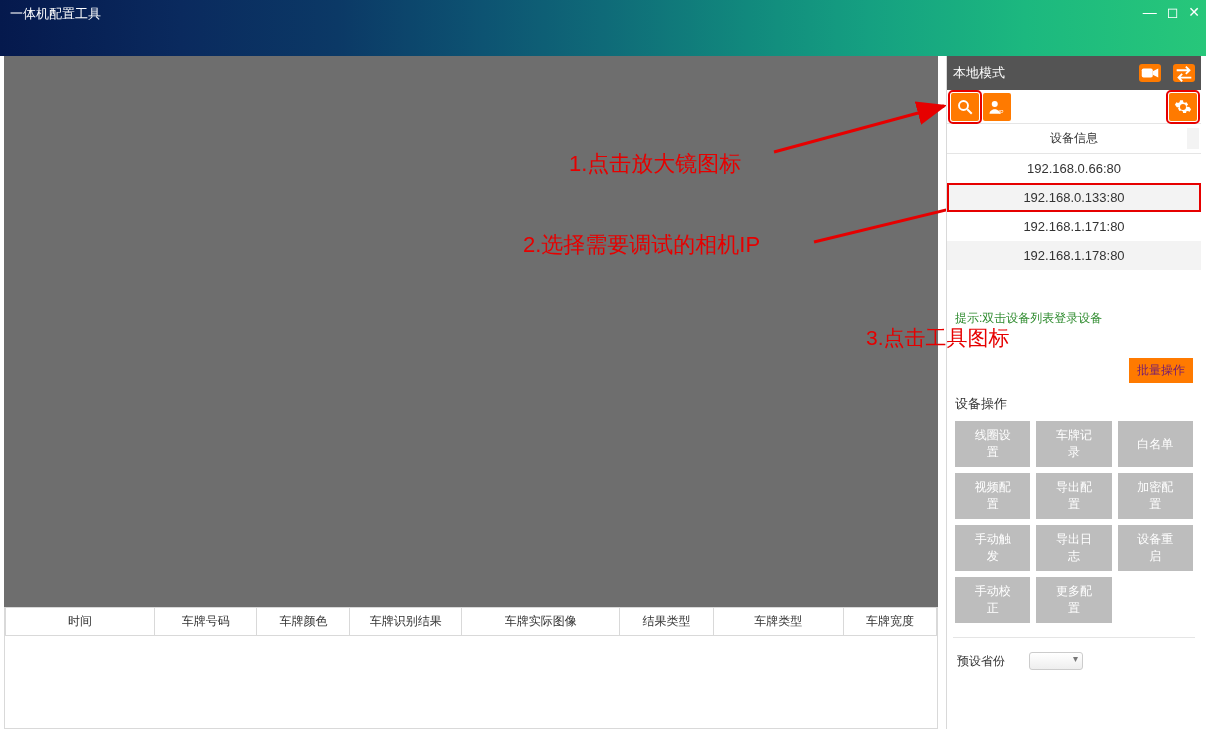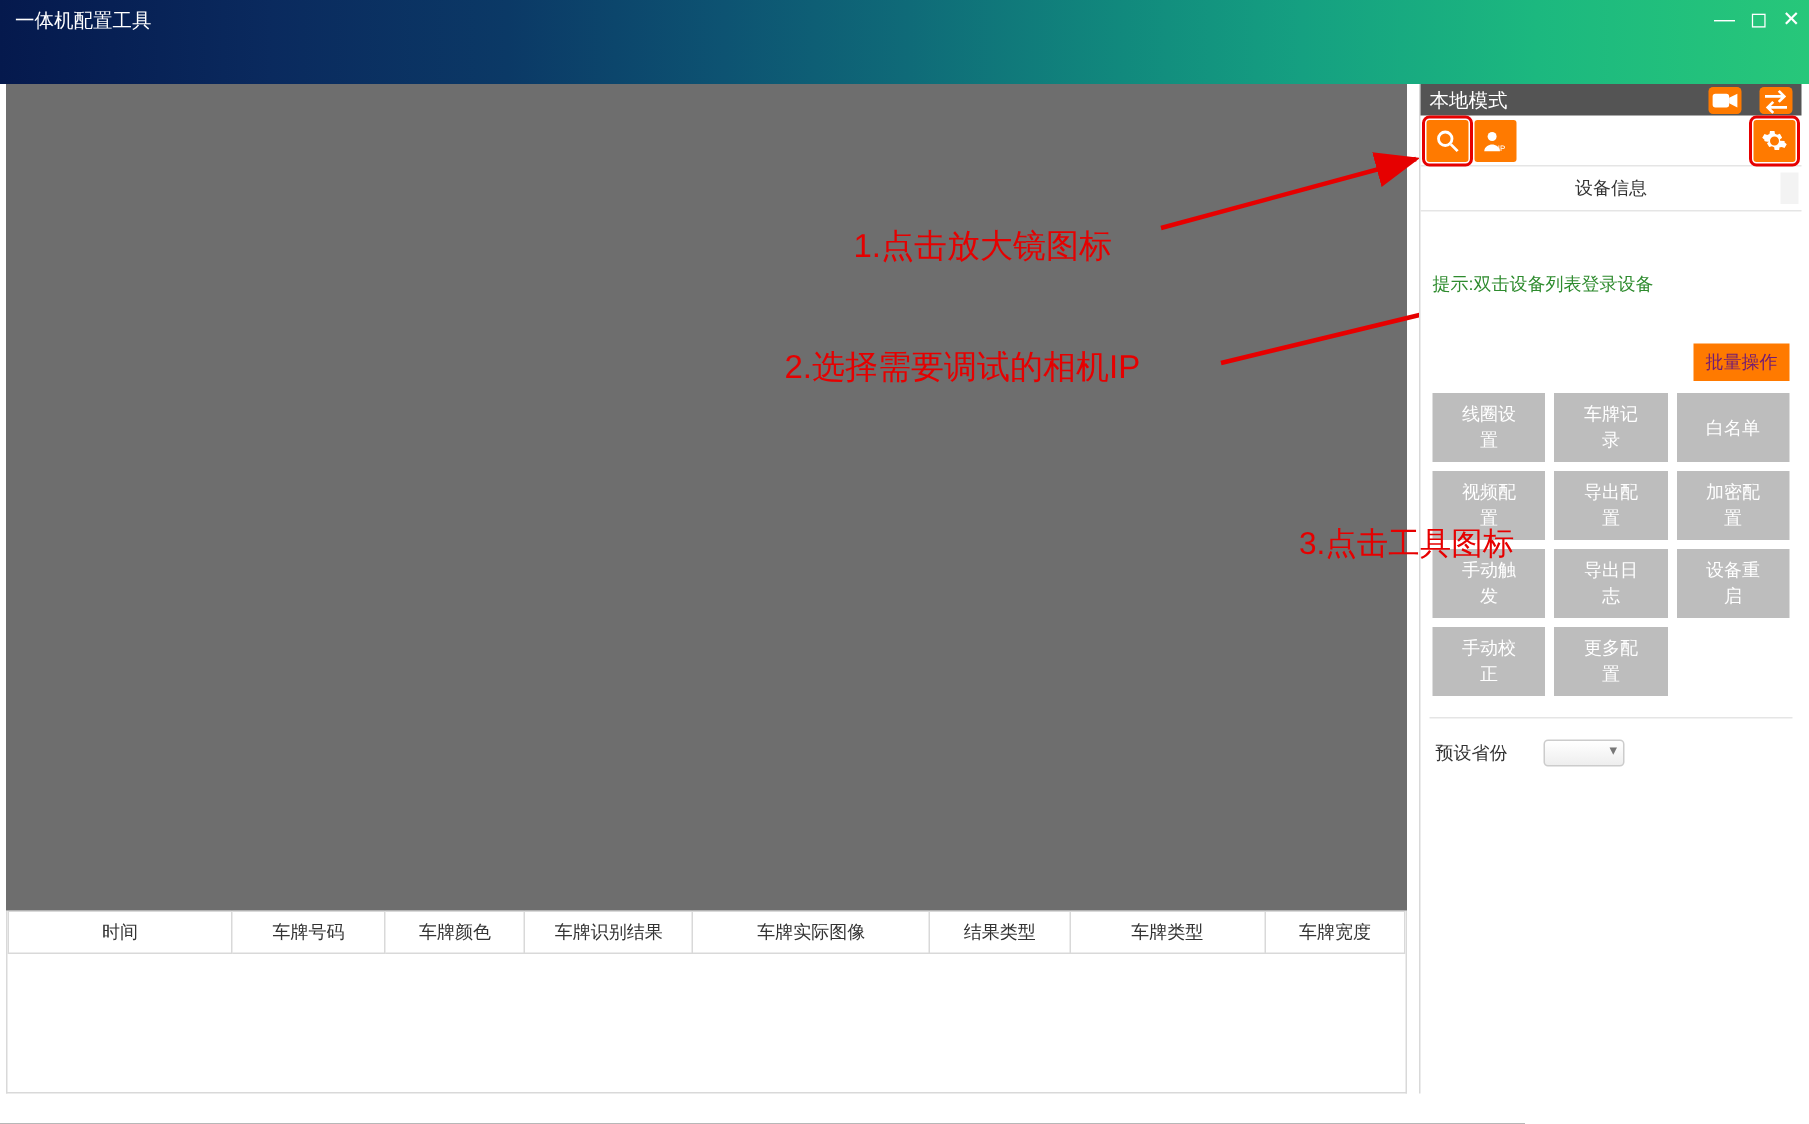--- a/index.html
+++ b/index.html
@@ -81,21 +81,21 @@
   
   .right-col {
     width: 255px;
     display: flex;
     flex-direction: column;
     border-left: 1px solid #d9d9d9;
     margin-right: 4px;
     margin-left: 4px;
   }
   .mode-bar {
-    height: 21px;
+    height: 34px;
     background: #545454;
     color: #fff;
     display: flex;
     align-items: center;
     padding: 0 6px;
     font-size: 13px;
     position: relative;
   }
   .mode-bar .orange-ico {
     width: 22px; height: 18px;
@@ -263,21 +263,21 @@
   </div>
 </div>
 
 <div class="main">
 
   <div class="left-col">
     <div class="preview">
 
       <div class="anno" style="left:565px; top:93px;">1.点击放大镜图标</div>
       <div class="anno" style="left:519px; top:174px;">2.选择需要调试的相机IP</div>
-      <div class="anno" style="left:862px; top:292px;font-size:21px;">3.点击工具图标</div>
+      <div class="anno" style="left:862px; top:268px;font-size:21px;">3.点击工具图标</div>
 
       <svg class="overlay-svg">
         <defs>
           <marker id="arrowhead" markerWidth="10" markerHeight="8" refX="9" refY="4" orient="auto">
             <polygon points="0 0, 10 4, 0 8" fill="#e60000"></polygon>
           </marker>
         </defs>
 
         <line x1="770" y1="96" x2="940" y2="50" stroke="#e60000" stroke-width="3" marker-end="url(#arrowhead)"></line>
 
@@ -352,30 +352,37 @@
       </div>
       <div class="sq-btn gear-right red-box-highlight">
         <svg viewBox="0 0 24 24" fill="#fff">
             <path d="M12 8a4 4 0 100 8 4 4 0 000-8zm9 4a7 7 0 01-.1 1.2l2 1.6-2 3.4-2.4-.8a7 7 0 01-2 .1l-.4 2.5h-4l-.4-2.5a7 7 0 01-2-.9l-2.4.8-2-3.4 2-1.6A7 7 0 013 12a7 7 0 01.1-1.2l-2-1.6 2-3.4 2.4.8a7 7 0 012-.9L8 3h4l.4 2.5a7 7 0 012 .9l2.4-.8 2 3.4-2 1.6c.1.4.2.8.2 1.2z"></path>
           </svg>
       </div>
     </div>
 
     <div class="dev-header">设备信息</div>
 
+    <div class="dev-list">
+      <div class="dev-item">192.168.0.66:80</div>
+      <div class="dev-item alt sel">192.168.0.133:80</div>
+      <div class="dev-item">192.168.1.171:80</div>
+      <div class="dev-item alt">192.168.1.178:80</div>
+    </div>
 
     <div class="gap-block"></div>
 
     <div class="hint-row">提示:双击设备列表登录设备</div>
 
     <div class="batch-row">
       <button class="batch-btn">批量操作</button>
     </div>
 
     <div class="ops-section">
+      <div class="ops-title">设备操作</div>
       <div class="ops-grid">
         <button class="op-btn">线圈设置</button>
         <button class="op-btn">车牌记录</button>
         <button class="op-btn">白名单</button>
         <button class="op-btn">视频配置</button>
         <button class="op-btn">导出配置</button>
         <button class="op-btn">加密配置</button>
         <button class="op-btn">手动触发</button>
         <button class="op-btn">导出日志</button>
         <button class="op-btn">设备重启</button>

